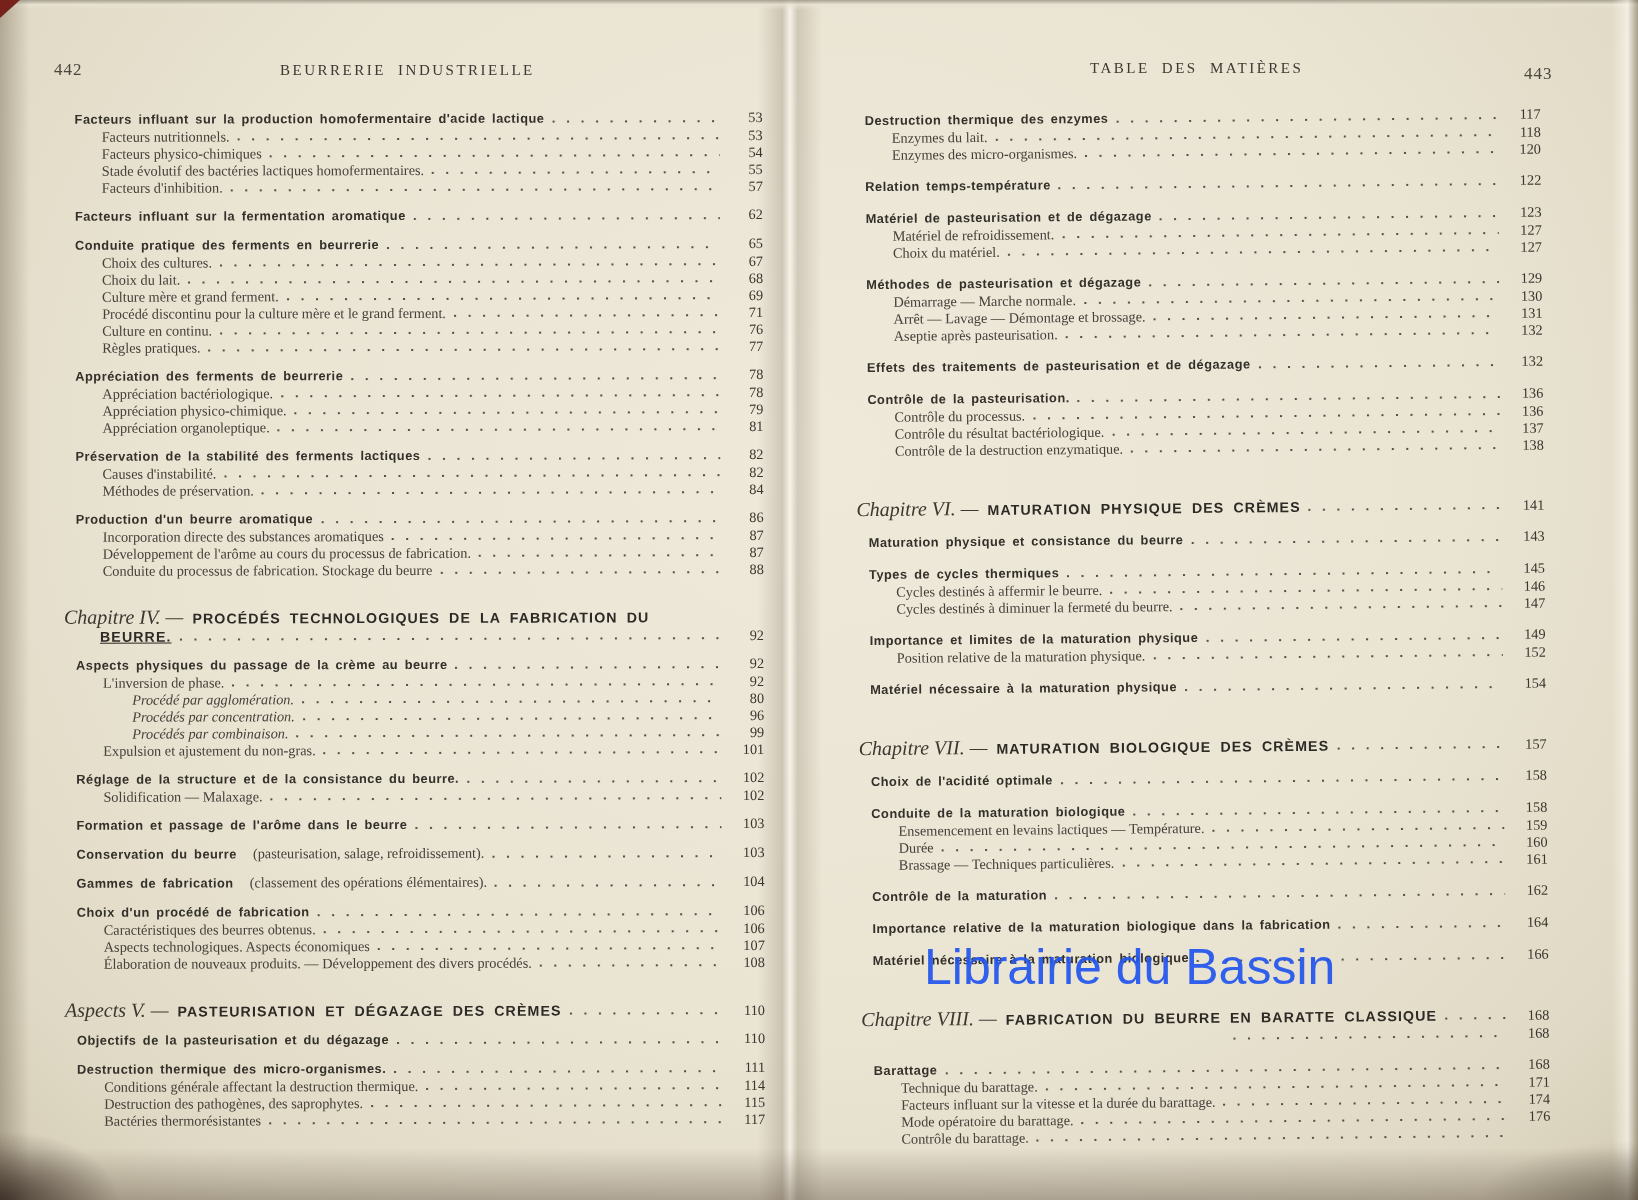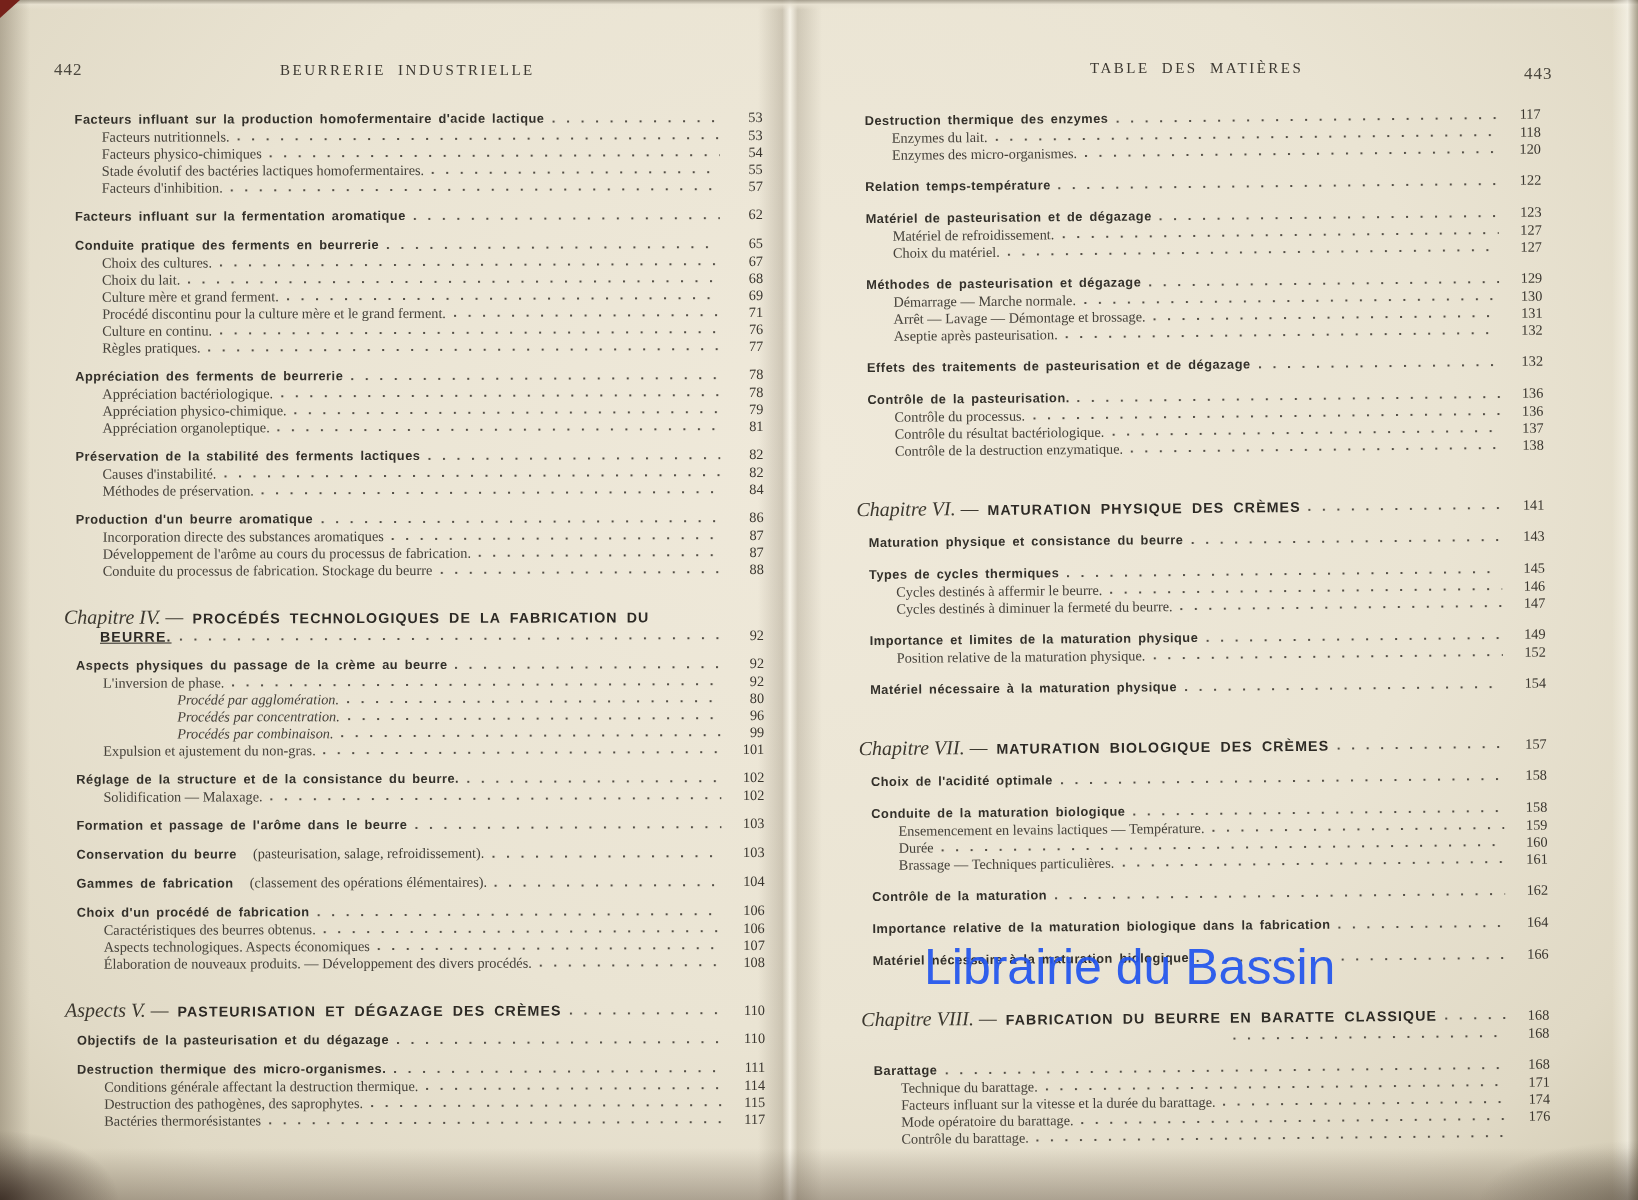--- a/index.html
+++ b/index.html
@@ -47,21 +47,21 @@
   .toc-row{display:flex;align-items:baseline;line-height:16px;margin-top:1px;color:#413d35;}
   .toc-row .lbl{white-space:nowrap;}
   
   .main{margin-top:12px;}
   .main > .lbl{
     font-family:"Liberation Sans", sans-serif;font-weight:bold;font-size:12.8px;
     letter-spacing:.5px;word-spacing:2.5px;color:#33302a;}
   .sub{margin-left:27px;}
   .sub > .lbl{font-family:"Liberation Serif", serif;font-size:14.3px;color:#45413a;}
   .sub2{margin-left:56px;}
-  .sub2 > .lbl{font-family:"Liberation Serif", serif;font-style:italic;font-size:14.3px;color:#45413a;margin-left:45px;}
+  .sub2 > .lbl{font-family:"Liberation Serif", serif;font-style:italic;font-size:14.3px;color:#45413a;}
   .chapter{margin-top:30px;margin-left:-12px;}
   .chapter .chap-prefix{font-family:"Liberation Serif", serif;font-style:italic;
     font-size:20px;color:#3c382f;margin-right:9px;white-space:nowrap;}
   .chapter > .lbl{font-family:"Liberation Sans", sans-serif;font-weight:bold;font-size:14.2px;
     letter-spacing:1.1px;word-spacing:4px;color:#2d2a25;}
   .chapter_cont{margin-left:24px;margin-top:2px;}
   .chapter_cont > .lbl{font-family:"Liberation Sans", sans-serif;font-weight:bold;font-size:14.2px;
     letter-spacing:1.1px;color:#2d2a25;text-decoration:underline;}
   .obscured{margin-left:352px;margin-top:2px;}
   .sfx{font-family:"Liberation Serif", serif;font-size:14.3px;color:#45413a;margin-left:16px;white-space:nowrap;text-align:right;}

